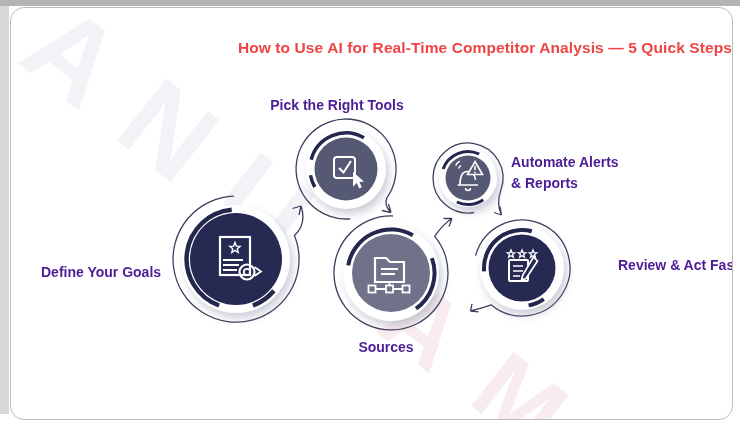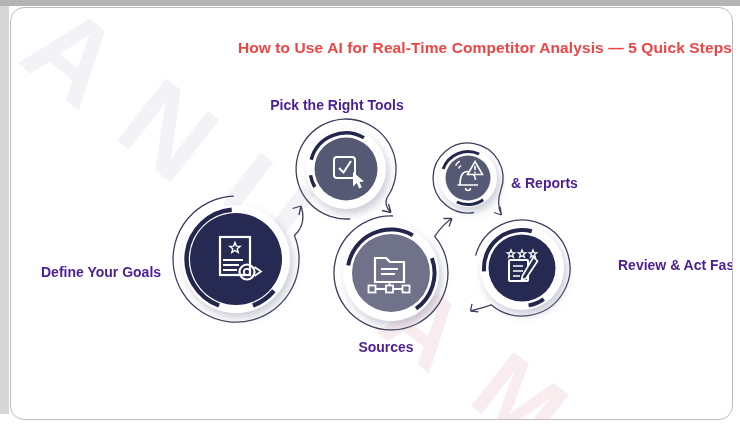--- a/index.html
+++ b/index.html
@@ -117,18 +117,18 @@
         </g>
       </g>
     </svg>
 
     <div class="label lbl-define">Define Your Goals</div>
     <div class="label lbl-pick">Pick the Right Tools</div>
     <div class="label lbl-connect">
       <span>Sources</span><br>
     </div>
     <div class="label lbl-automate">
-      <br>
+      <span>Automate Alerts</span><br>
       <span>&amp; Reports</span>
     </div>
     <div class="label lbl-review">Review &amp; Act Fast</div>
   </div>
 </div>
 
 </body></html>

